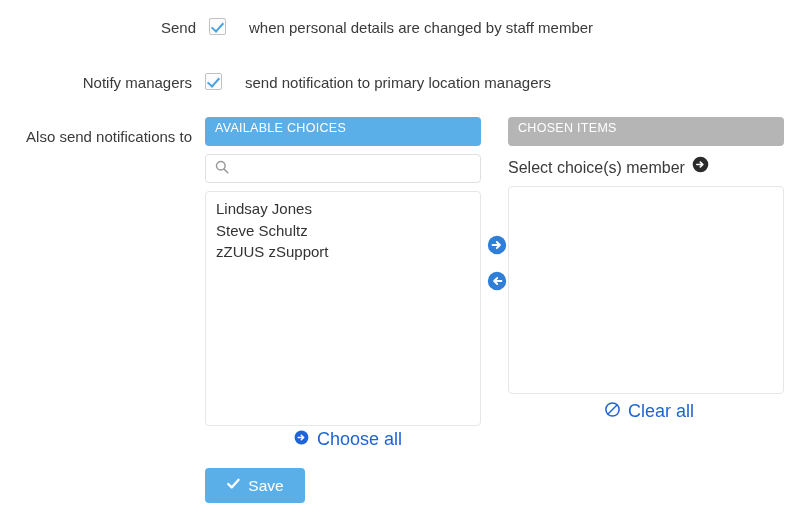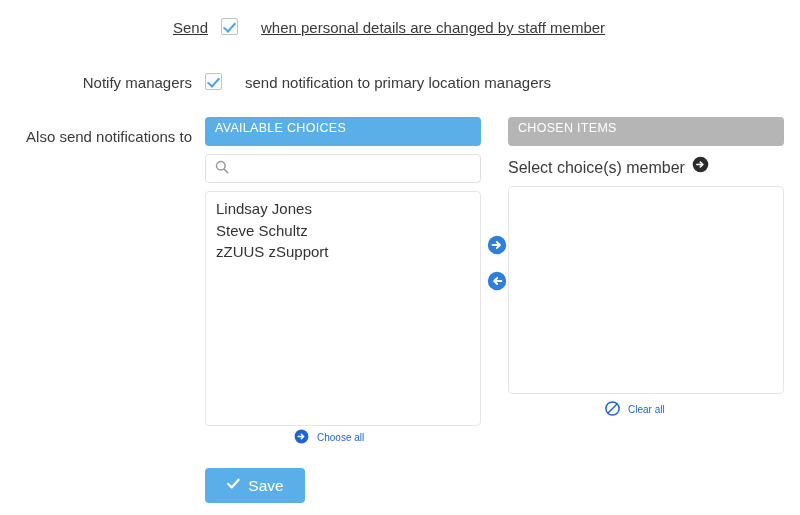--- a/index.html
+++ b/index.html
@@ -170,21 +170,21 @@
     width: 20px;
     height: 20px;
     cursor: pointer;
     display: block;
   }
   .xfer-gap { height: 16px; }
 
   
   .action-link {
     position: absolute;
-    font-size: 10px;
+    font-size: 18px;
     color: #1f64d6;
     display: flex;
     align-items: center;
     cursor: pointer;
     white-space: nowrap;
     justify-content: center;
   }
   .action-link .lbl { margin-left: 8px; }
 
   
@@ -203,21 +203,21 @@
     display: flex;
     align-items: center;
     justify-content: center;
     cursor: pointer;
   }
   .save-btn .tick { margin-right: 7px; display: block; }
 </style>
 </head>
 <body>
 
-<div class="form-row" style="left:16px; top:18px;text-decoration:underline;">
+<div class="form-row" style="left:4px; top:18px;">
   <div class="row-label">Send</div>
   <div class="checkbox checked"></div>
   <div class="checkbox-text">when personal details are changed by staff member</div>
 </div>
 
 <div class="form-row" style="left:0; top:73px;">
   <div class="row-label">Notify managers</div>
   <div class="checkbox checked"></div>
   <div class="checkbox-text">send notification to primary location managers</div>
 </div>

